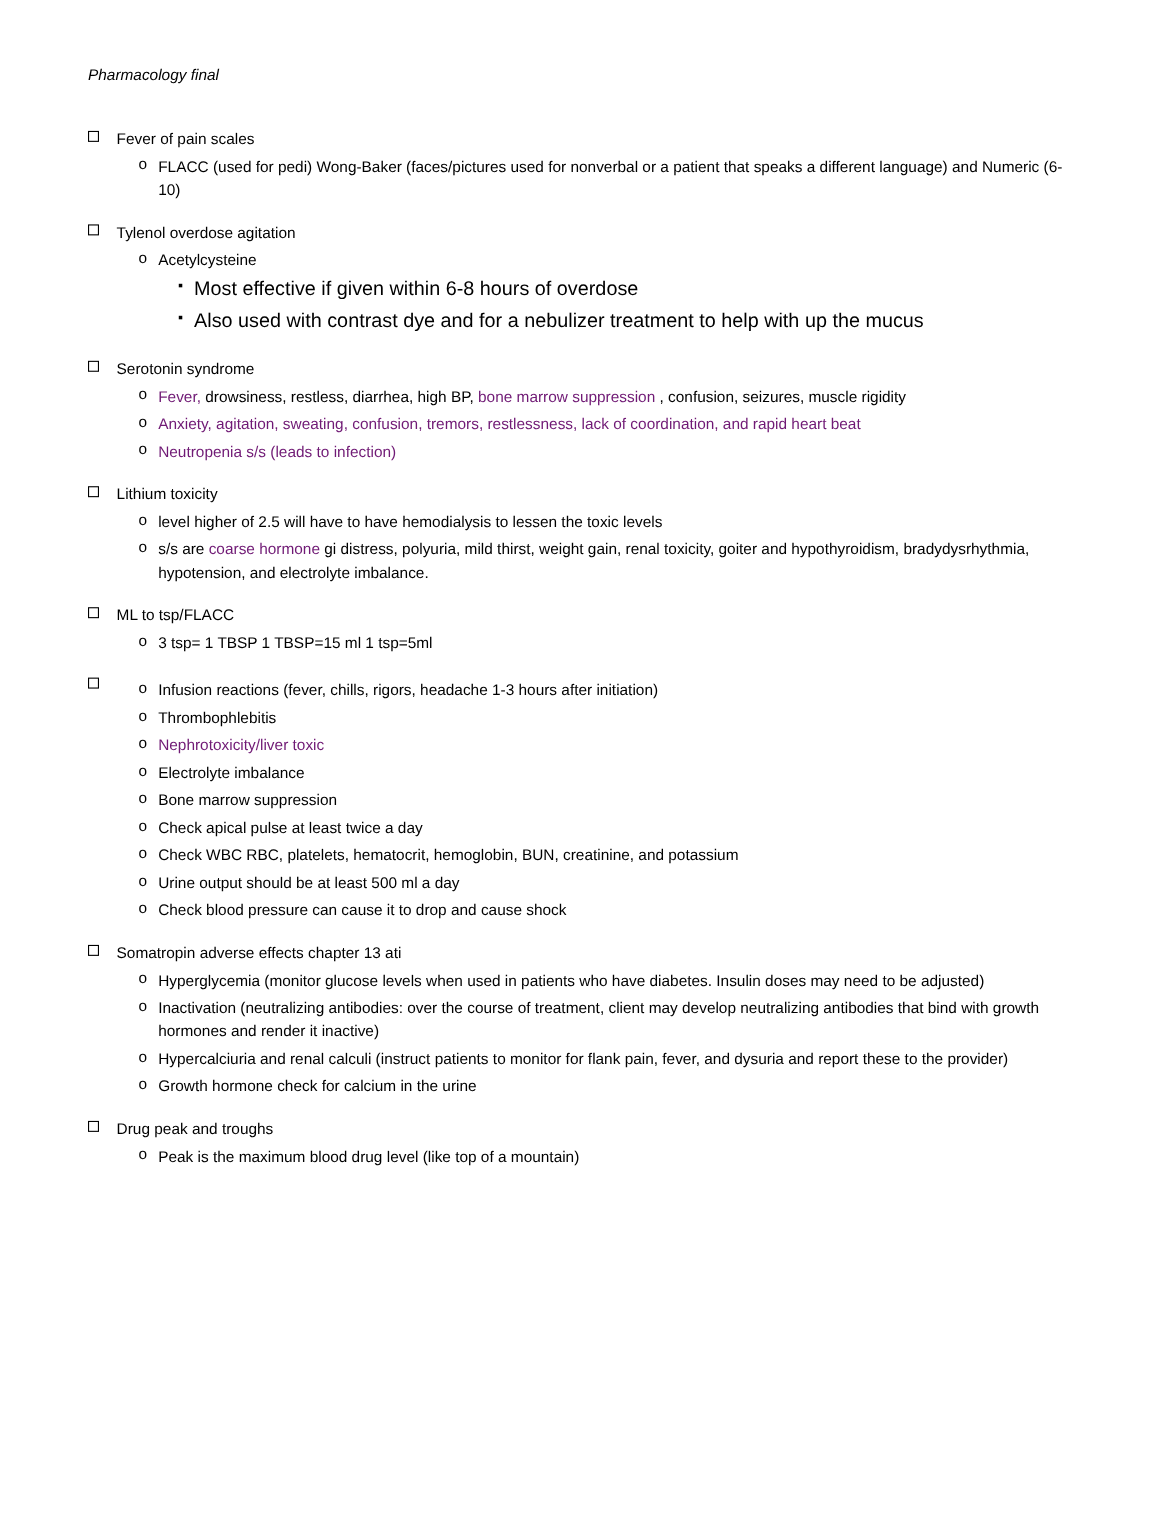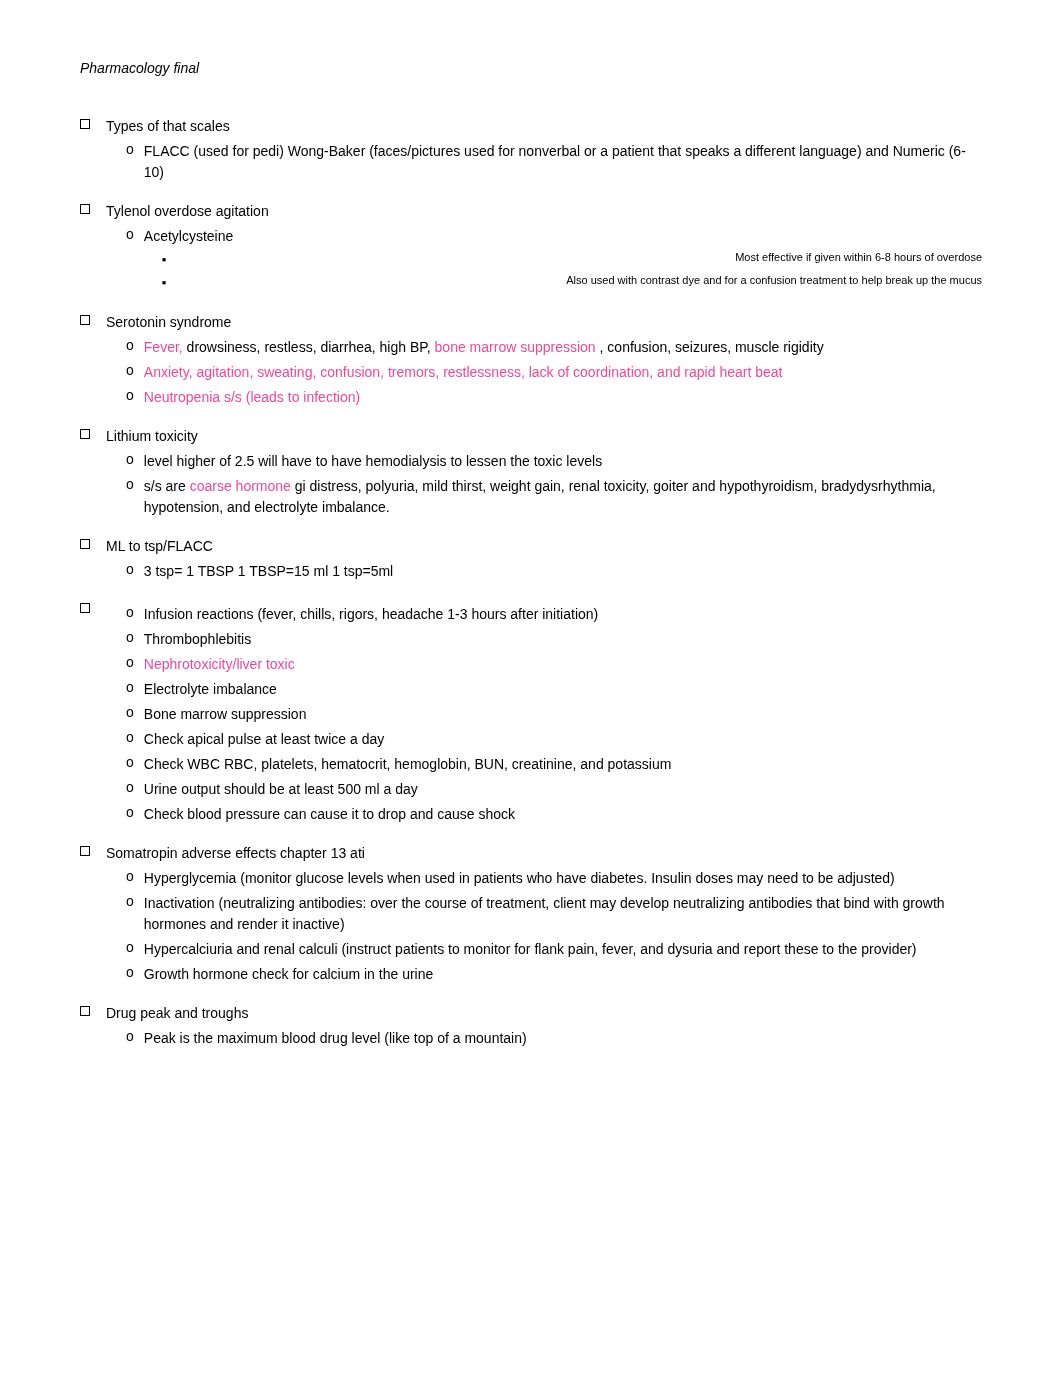--- a/index.html
+++ b/index.html
@@ -82,56 +82,55 @@
       margin-bottom: 2px;
     }
     .sub-sub-bullet {
       font-size: 13px;
       margin-right: 10px;
       margin-top: 1px;
       flex-shrink: 0;
     }
     .sub-sub-content {
       flex: 1;
-      font-size: 11px;
+      font-size: 18px;
       line-height: 1.5;
-      text-align: right;
     }
     .text-red {
-      color: #ec4899;
+      color: #701a75;
     }
   </style>
 </head>
 <body>
 
 <div class="page-title">Pharmacology final</div>
 
 <ul class="main-list" id="main-list-container">
 <li>
       <span class="bullet-square"></span>
-      <div class="item-content"><span class="item-label">Types of that scales</span><ul class="sub-list">
+      <div class="item-content"><span class="item-label">Fever of pain scales</span><ul class="sub-list">
           <li>
             <span class="sub-bullet">o</span>
             <span class="sub-content">FLACC (used for pedi) Wong-Baker (faces/pictures used for nonverbal or a patient that speaks a different language) and Numeric (6-10)</span>
           </li>
         </ul></div>
     </li>
     <li>
       <span class="bullet-square"></span>
       <div class="item-content"><span class="item-label">Tylenol overdose agitation</span><ul class="sub-list">
           <li>
             <span class="sub-bullet">o</span>
             <span class="sub-content">Acetylcysteine<ul class="sub-sub-list">
                 <li>
                   <span class="sub-sub-bullet">▪</span>
                   <span class="sub-sub-content">Most effective if given within 6-8 hours of overdose</span>
                 </li>
                 <li>
                   <span class="sub-sub-bullet">▪</span>
-                  <span class="sub-sub-content">Also used with contrast dye and for a confusion treatment to help break up the mucus</span>
+                  <span class="sub-sub-content">Also used with contrast dye and for a nebulizer treatment to help with up the mucus</span>
                 </li>
               </ul></span>
           </li>
         </ul></div>
     </li>
     <li>
       <span class="bullet-square"></span>
       <div class="item-content"><span class="item-label">Serotonin syndrome</span><ul class="sub-list">
           <li>
             <span class="sub-bullet">o</span>

